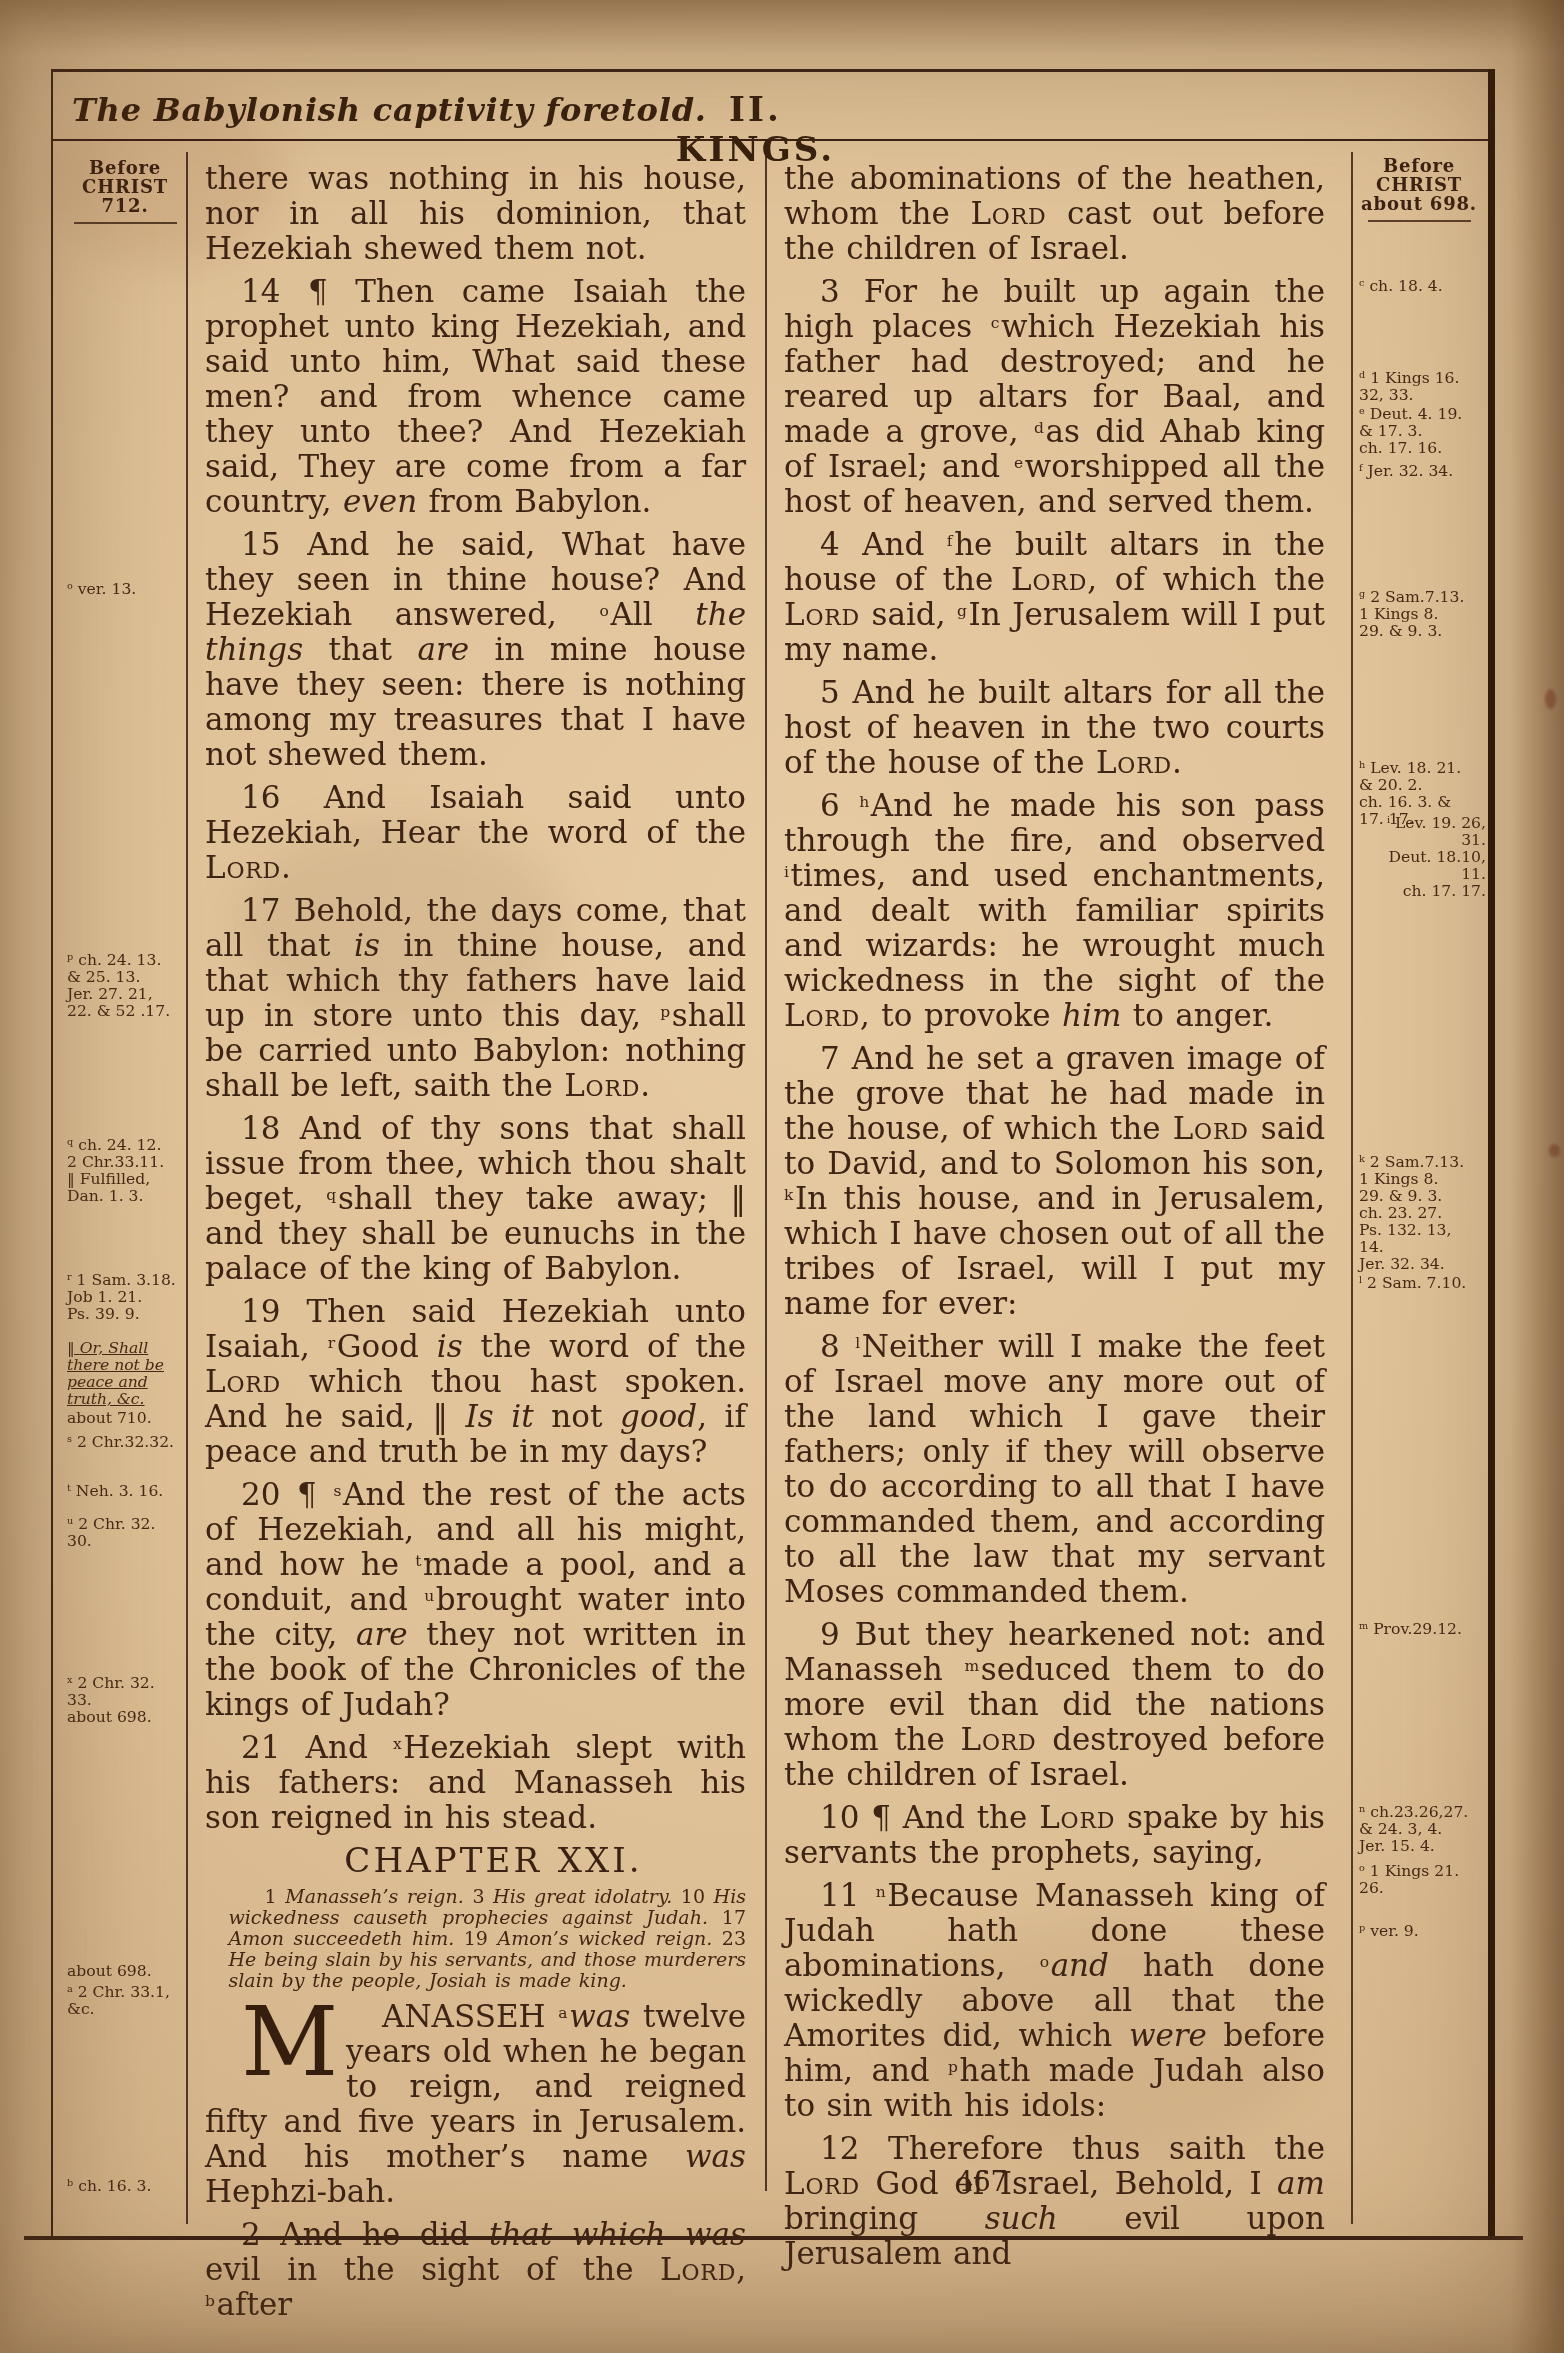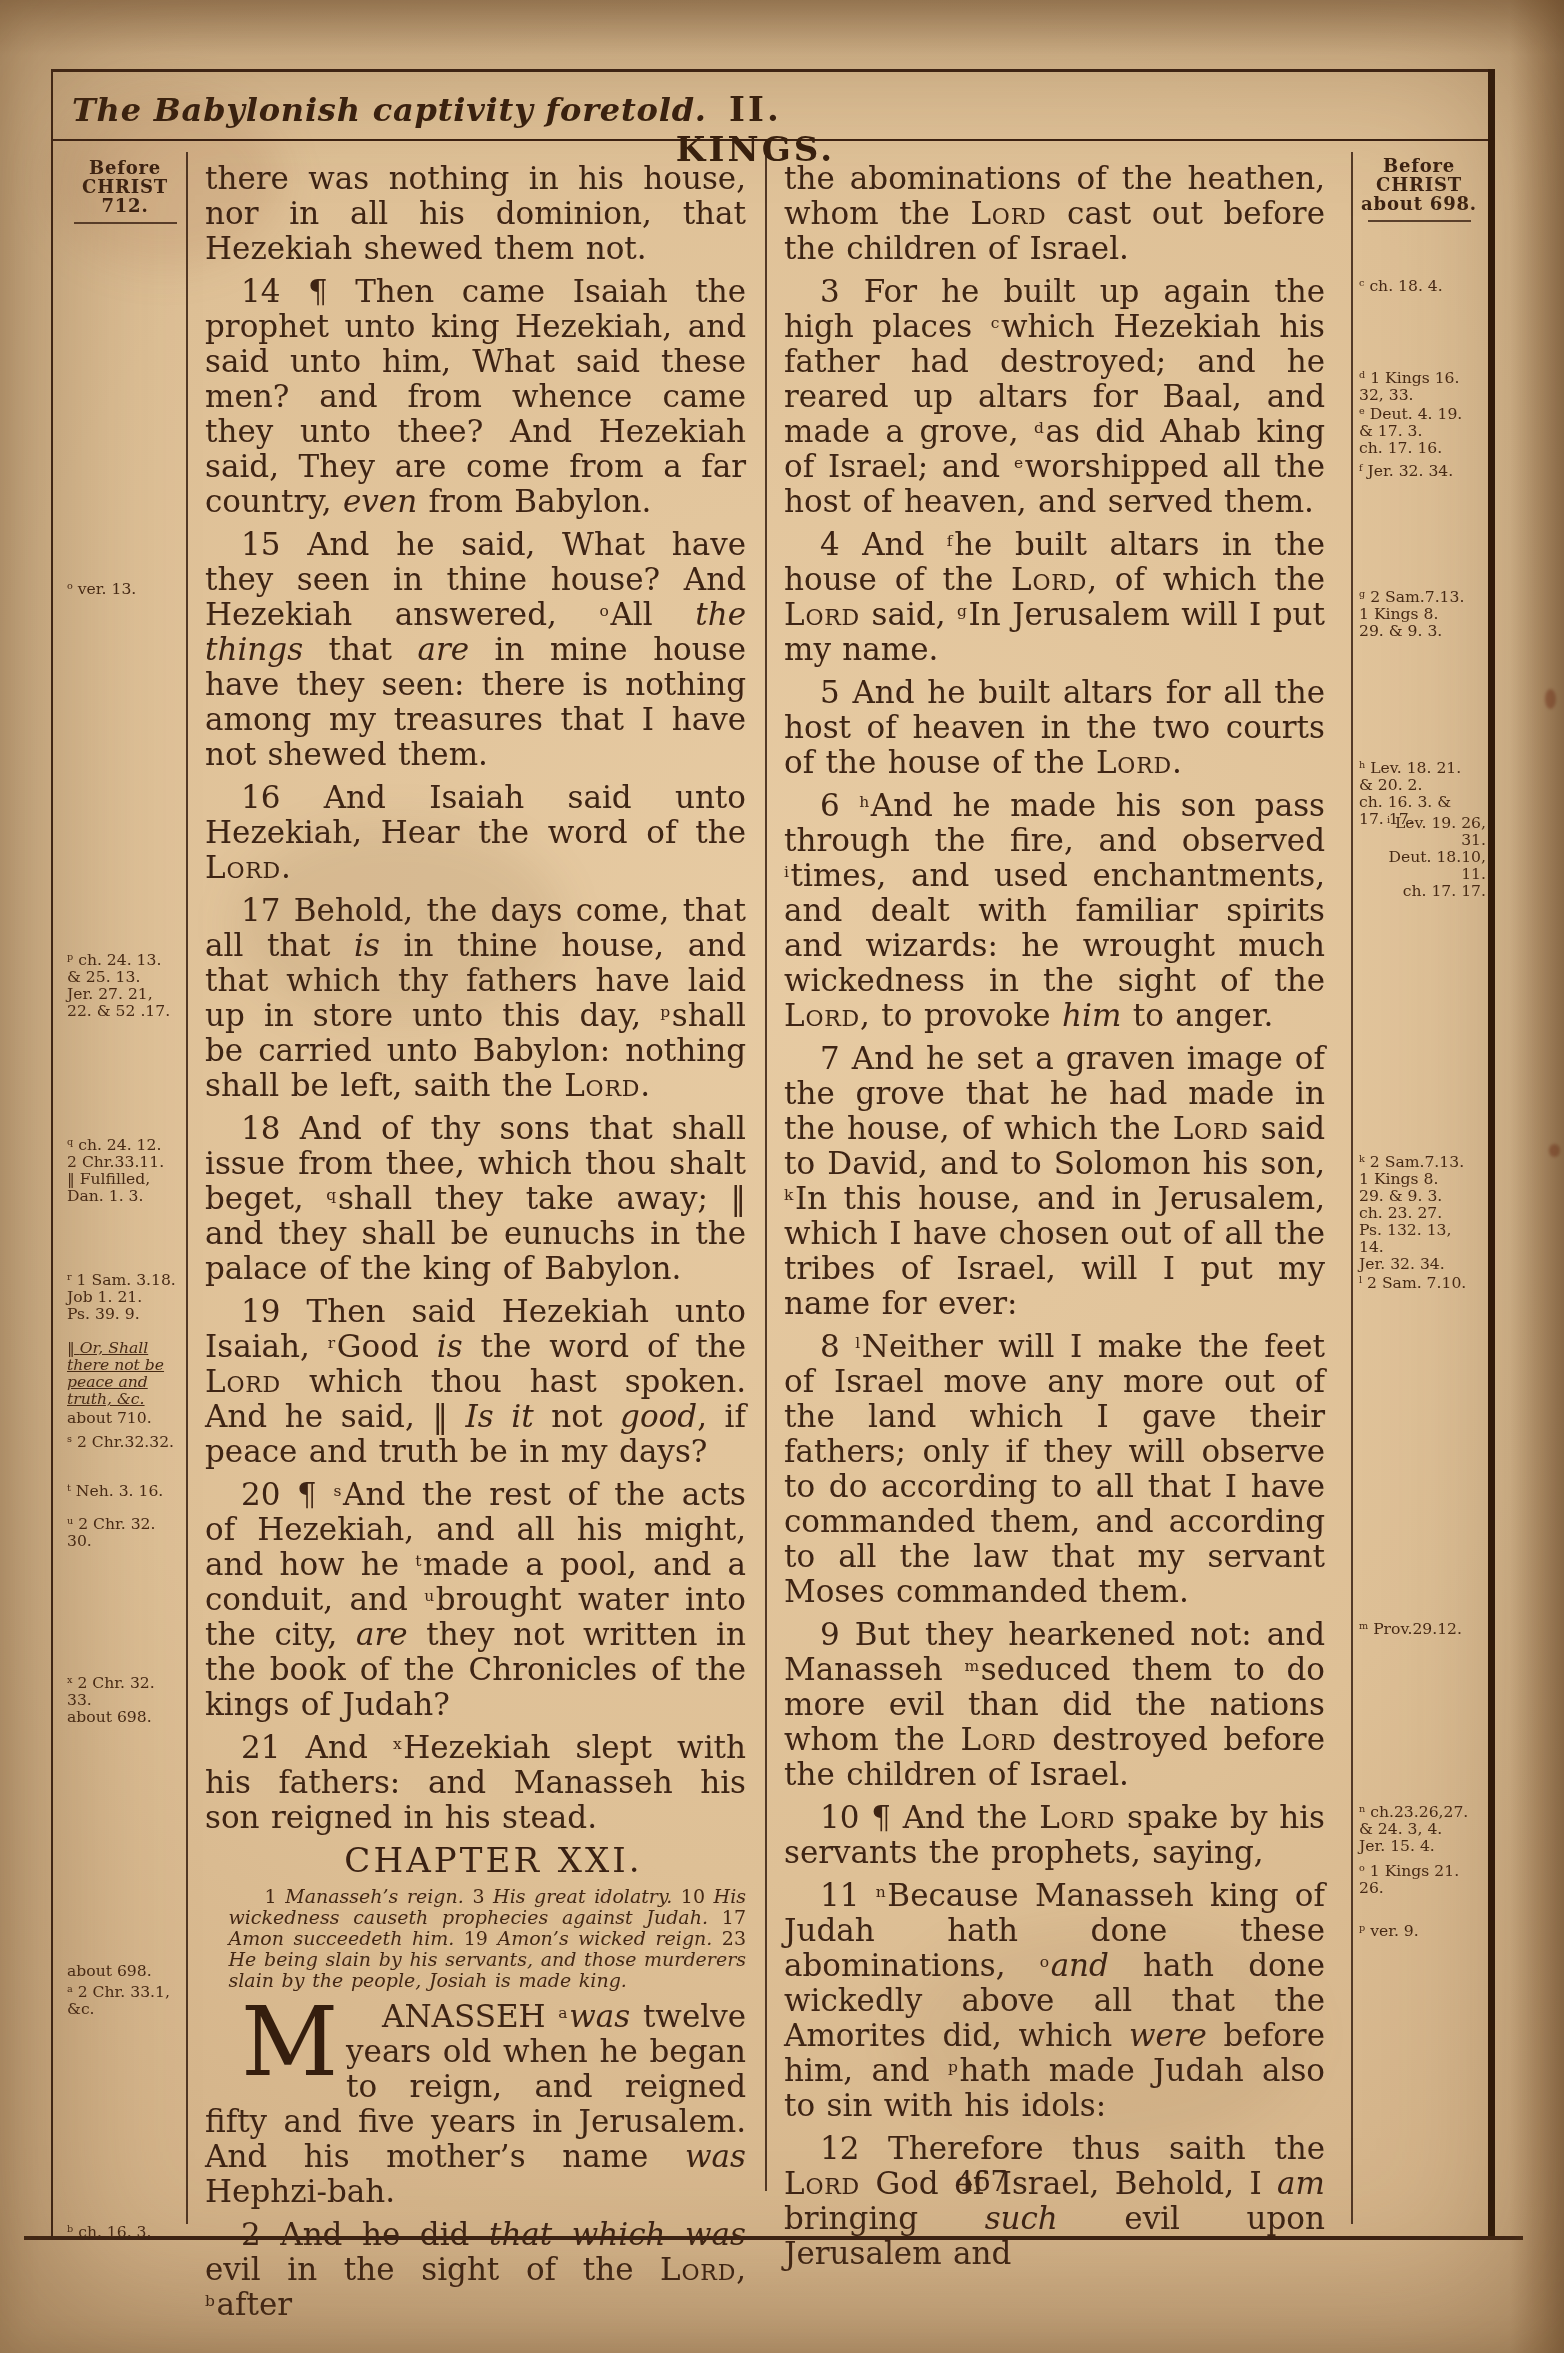--- a/index.html
+++ b/index.html
@@ -115,21 +115,21 @@
       <div class="note" style="top: 1430px;"><span><sup>s</sup> 2 Chr.32.32.</span></div>
 
       <div class="note" style="top: 1479px;"><span><sup>t</sup> Neh. 3. 16.</span></div>
 
       <div class="note" style="top: 1512px;"><span><sup>u</sup> 2 Chr. 32.<br>30.</span></div>
 
       <div class="note" style="top: 1671px;"><span><sup>x</sup> 2 Chr. 32.<br>33.<br>about 698.</span></div>
 
       <div class="note" style="top: 1963px;"><span>about 698.<br><sup>a</sup> 2 Chr. 33.1,<br>&amp;c.</span></div>
 
-      <div class="note" style="top: 2174px; margin-top: 46px;"><span><sup>b</sup> ch. 16. 3.</span></div>
+      <div class="note" style="top: 2174px;"><span><sup>b</sup> ch. 16. 3.</span></div>
     </div>
 
   <div class="bc-head bc-right">
     <div>Before</div>
     <div>CHRIST</div>
     <div>about 698.</div>
     <div class="bc-rule"></div>
   </div>
   <div class="notes notes-right">
 

